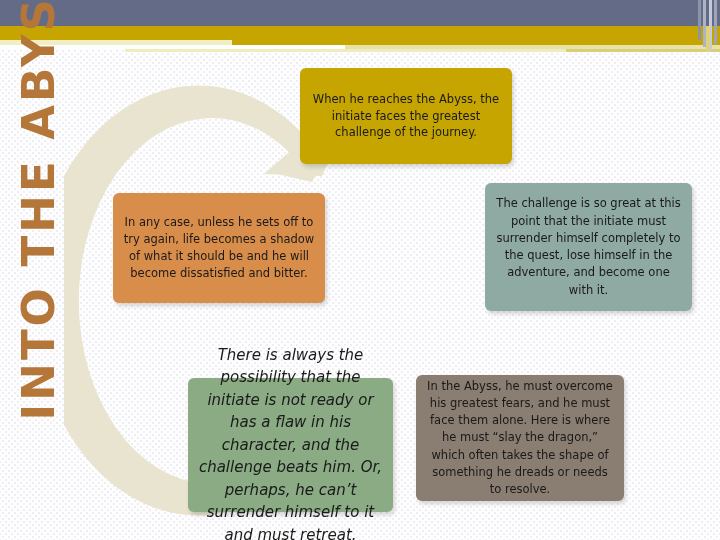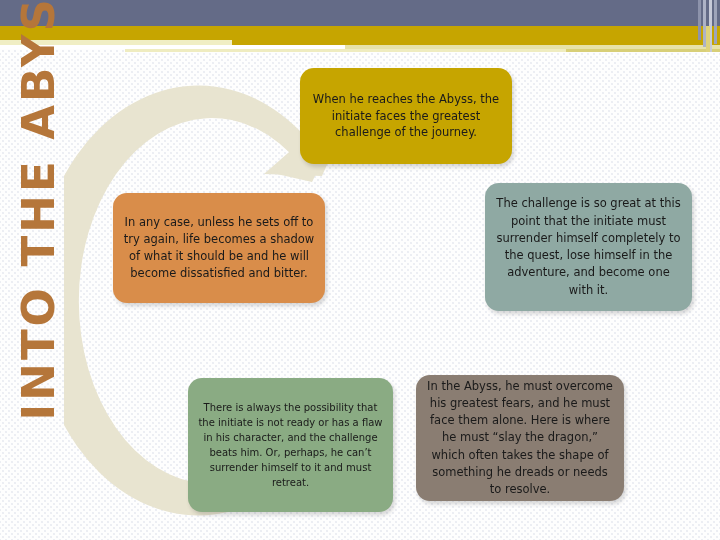--- a/index.html
+++ b/index.html
@@ -81,21 +81,21 @@
 
   
   .cycle-arrow{
     position:absolute;left:64px;top:54px;width:330px;height:470px;
     pointer-events:none;
   }
 
   
   .cbox{
     position:absolute;
-    border-radius:14px;
+    border-radius:6px;
     box-sizing:border-box;
     display:flex;
     align-items:center;
     justify-content:center;
     text-align:center;
     color:#1a1a1a;
     font-family:"DejaVu Sans", sans-serif;
     padding:8px 10px;
     box-shadow:2px 3px 4px rgba(0,0,0,0.16);
   }
@@ -112,21 +112,21 @@
     font-size:11.5px; line-height:1.5;align-items:center;
   }
   #box-surrender{
     left:485px; top:183px; width:207px; height:128px;
     background:#8fa9a3;
     font-size:11.5px; line-height:1.5;
   }
   #box-failure{
     left:188px; top:378px; width:205px; height:134px;
     background:#8aab83;
-    font-size:10px; line-height:1.5;
+    font-size:15px; line-height:1.5;font-style:italic;
   }
   #box-dragon{
     left:416px; top:375px; width:208px; height:126px;
     background:#8a7d72;
     font-size:11.5px; line-height:1.5;justify-content:flex-end;
   }
 </style>
 </head>
 <body>
 

